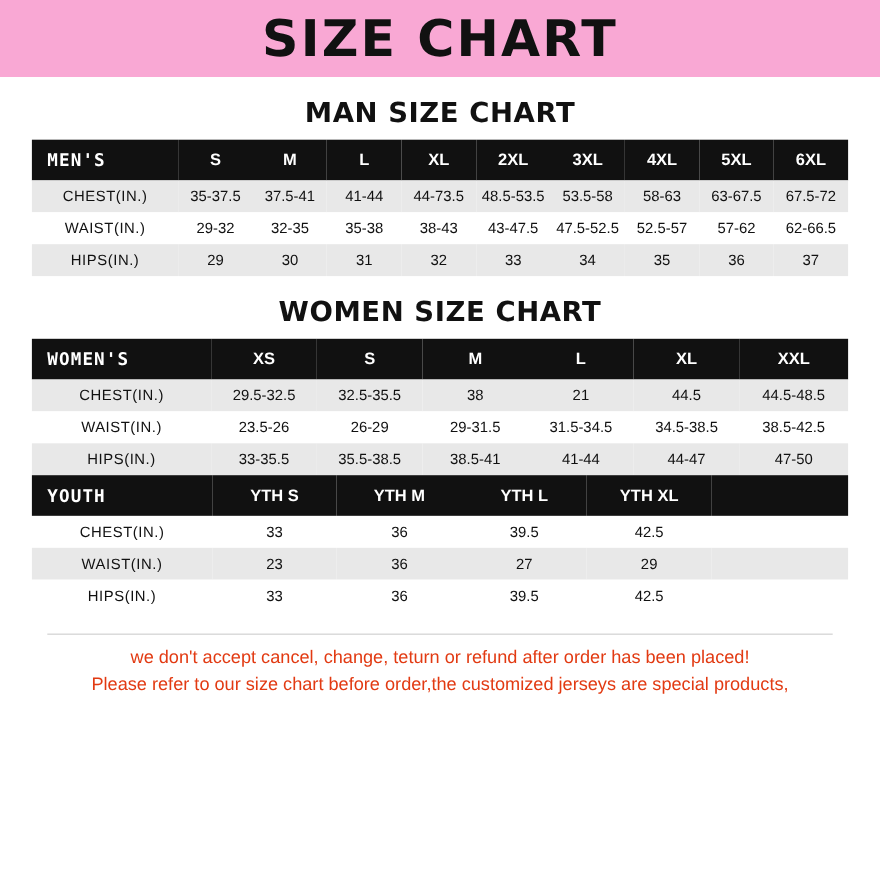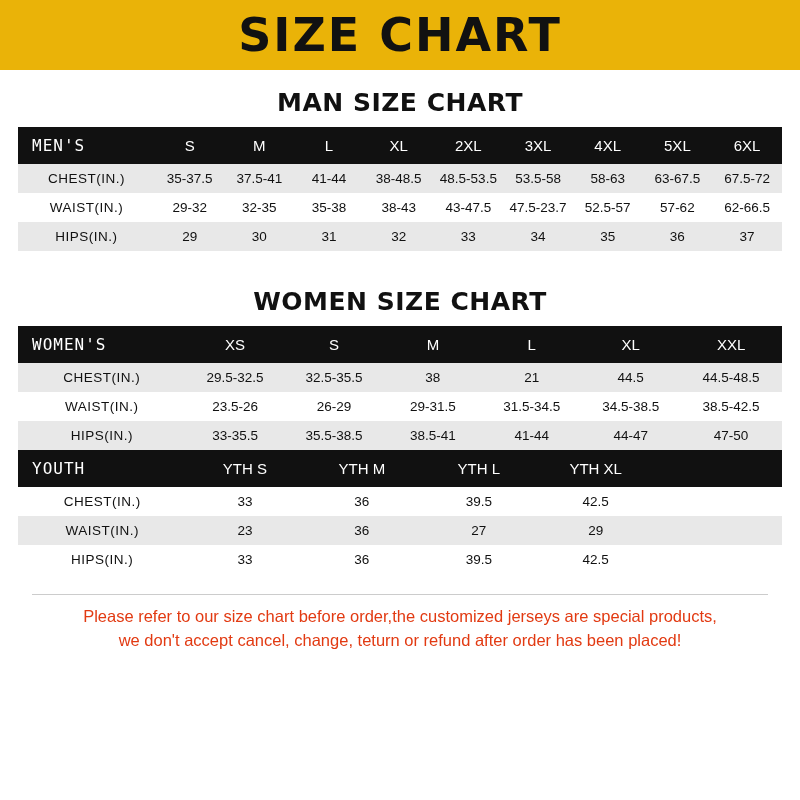--- a/index.html
+++ b/index.html
@@ -17,68 +17,68 @@
     position: relative;
     width: 800px;
     height: 800px;
     background: #ffffff;
     box-sizing: border-box;
   }
   
   .header-band {
     position: relative;
     height: 70px;
-    background: #eab308;
+    background: #f9a8d4;
     display: flex;
     align-items: center;
     justify-content: center;
   }
   .header-title {
     font-family: "DejaVu Sans", sans-serif;
     font-weight: bold;
     font-size: 46px;
     letter-spacing: 2px;
     color: #111111;
     line-height: 1;
   }
   .content {
-    padding: 0 18px;
+    padding: 0 29px;
     box-sizing: border-box;
   }
   .section-title {
     text-align: center;
     font-family: "DejaVu Sans", sans-serif;
     font-weight: bold;
     font-size: 25px;
     color: #111111;
     letter-spacing: 0.5px;
   }
   .t1 { margin: 18px 0 10px 0; }
-  .t2 { margin: 36px 0 10px 0; }
+  .t2 { margin: 18px 0 10px 0; }
   .t3 { margin: 26px 0 10px 0; }
 
   table.size-table {
     width: 100%;
     border-collapse: collapse;
     table-layout: fixed;
   }
   table.size-table th,
   table.size-table td {
     text-align: center;
     font-family: "Liberation Sans", sans-serif;
   }
   
   .size-table thead tr {
     background: #111111;
     color: #ffffff;
   }
   .size-table thead th {
     padding: 9px 2px;
     font-size: 15px;
-    font-weight: normal;
+    font-weight: bold;
   }
   .size-table thead th.rowhead {
     text-align: left;
     padding-left: 14px;
     font-family: "DejaVu Sans Mono", monospace;
     font-size: 16px;
     letter-spacing: 1px;
   }
   .size-table tbody td {
     padding: 7px 2px;
@@ -131,35 +131,35 @@
           <th style="width:9.2%">5XL</th>
           <th style="width:9.2%">6XL</th>
         </tr>
       </thead>
       <tbody>
         <tr class="band-light">
           <td class="rowhead">CHEST(IN.)</td>
           <td>35-37.5</td>
           <td>37.5-41</td>
           <td>41-44</td>
-          <td>38-48.5</td>
+          <td>44-73.5</td>
           <td>48.5-53.5</td>
           <td>53.5-58</td>
           <td>58-63</td>
           <td>63-67.5</td>
           <td>67.5-72</td>
         </tr>
         <tr class="band-white">
           <td class="rowhead">WAIST(IN.)</td>
           <td>29-32</td>
           <td>32-35</td>
           <td>35-38</td>
           <td>38-43</td>
           <td>43-47.5</td>
-          <td>47.5-23.7</td>
+          <td>47.5-52.5</td>
           <td>52.5-57</td>
           <td>57-62</td>
           <td>62-66.5</td>
         </tr>
         <tr class="band-light">
           <td class="rowhead">HIPS(IN.)</td>
           <td>29</td>
           <td>30</td>
           <td>31</td>
           <td>32</td>
@@ -249,18 +249,18 @@
           <td>33</td>
           <td>36</td>
           <td>39.5</td>
           <td>42.5</td>
           <td></td>
         </tr>
       </tbody>
     </table>
 
     <div class="footer-note">
+      <div>we don't accept cancel, change, teturn or refund after order has been placed!</div>
       <div>Please refer to our size chart before order,the customized jerseys are special products,</div>
-      <div>we don't accept cancel, change, teturn or refund after order has been placed!</div>
     </div>
 
   </div>
 </div>
 
 </body></html>

